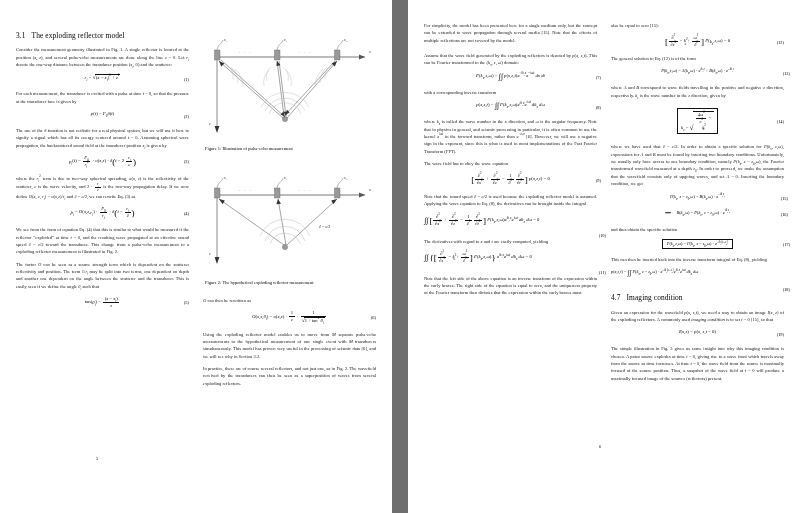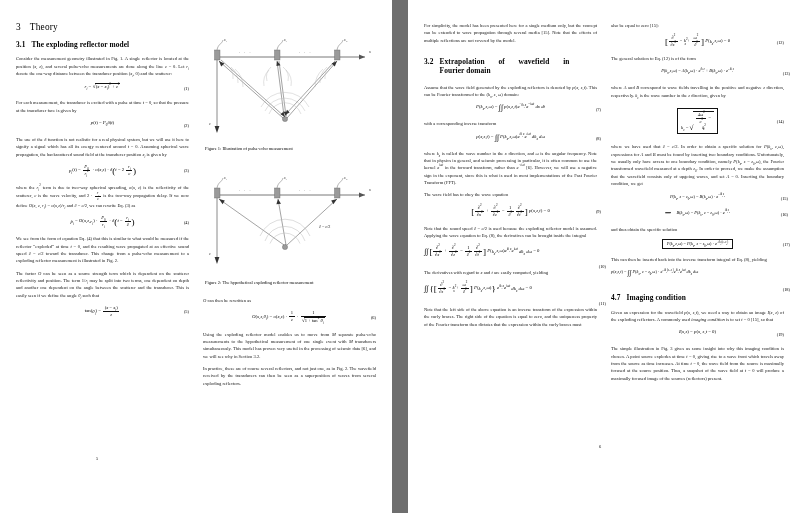--- a/index.html
+++ b/index.html
@@ -46,24 +46,23 @@
     position: relative;
   }
   .sec-num-h1 {
     font-size: 9.3px;
     margin: 0 0 8px 0;
     letter-spacing: 0.2px;
   }
   .sec-num-h1 .num { margin-right: 9px; }
   .sec-h2 {
     font-size: 7.4px;
-    margin: 3px 0 6px 0;
+    margin: 9px 0 6px 0;
     letter-spacing: 0.1px;
     line-height: 1.25;
-    font-weight: bold;
   }
   .sec-h2 .num { margin-right: 6px; }
   .sec-h2.two-line .titlewrap {
     display: inline-block;
     width: 130px;
     vertical-align: top;
   }
   .sec-h2 .spaced {
     display: inline-block;
     width: 130px;
@@ -147,23 +146,20 @@
 </head>
 <body>
 
 <div class="spread">
 
   <div class="page">
     <div class="page-inner">
 
       <div class="col">
 
-        <div class="sec-num-h1">
-          <span class="num">3</span><span>Theory</span>
-        </div>
 
         <div class="sec-h2">
           <span class="num">3.1</span><span>The exploding reflector model</span>
         </div>
 
         <p class="body">Consider the measurement geometry illustrated in Fig. 1. A single reflector is located at the position (<i class="v">x</i>, <i class="v">z</i>), and several pulse-echo measurements are done along the line <i class="v">z</i> = 0. Let <i class="v">r<sub>i</sub></i> denote the one-way distance between the transducer position (<i class="v">x<sub>i</sub></i>, 0) and the scatterer:</p>
 
         <div class="eq">
           <i class="v">r<sub>i</sub></i> = <span style="font-size:1.25em;vertical-align:-0.06em;">√</span><span class="rad">(<i class="v">x</i> − <i class="v">x<sub>i</sub></i>)<sup>2</sup> + <i class="v">z</i><sup>2</sup></span>
           <span class="tag">(1)</span>
@@ -332,23 +328,20 @@
 
   <div class="gutter"></div>
 
   <div class="page">
     <div class="page-inner">
 
       <div class="col">
 
         <p class="body">For simplicity, the model has been presented here for a single medium only, but the concept can be extended to wave propagation through several media [15]. Note that the effects of multiple reflections are not covered by the model.</p>
 
-        <div class="sec-h2 two-line" style="margin-top:13px;">
-          <span class="num">3.2</span><span class="titlewrap"><span class="spaced">Extrapolation of wavefield in</span><span>Fourier domain</span></span>
-        </div>
 
         <p class="body" style="margin-top:8px;">Assume that the wave field generated by the exploding reflectors is denoted by <i class="v">p</i>(<i class="v">x</i>, <i class="v">z</i>,<i class="v">t</i>). This can be Fourier transformed to the (<i class="v">k<sub>x</sub></i>, <i class="v">z</i>, <i class="v">ω</i>) domain:</p>
 
         <div class="eq">
           <i class="v">P</i>(<i class="v">k<sub>x</sub></i>,<i class="v">z</i>,<i class="v">ω</i>) = <span class="bigop">∫∫</span> <i class="v">p</i>(<i class="v">x</i>,<i class="v">z</i>,<i class="v">t</i>)<i class="v">e</i><sup>−<i>ik<sub>x</sub>x</i></sup><i class="v">e</i><sup>−<i>iωt</i></sup> <i class="v">dx dt</i>
           <span class="tag" style="right:-4px;">(7)</span>
         </div>
 
         <p class="body">with a corresponding inverse transform</p>
 

